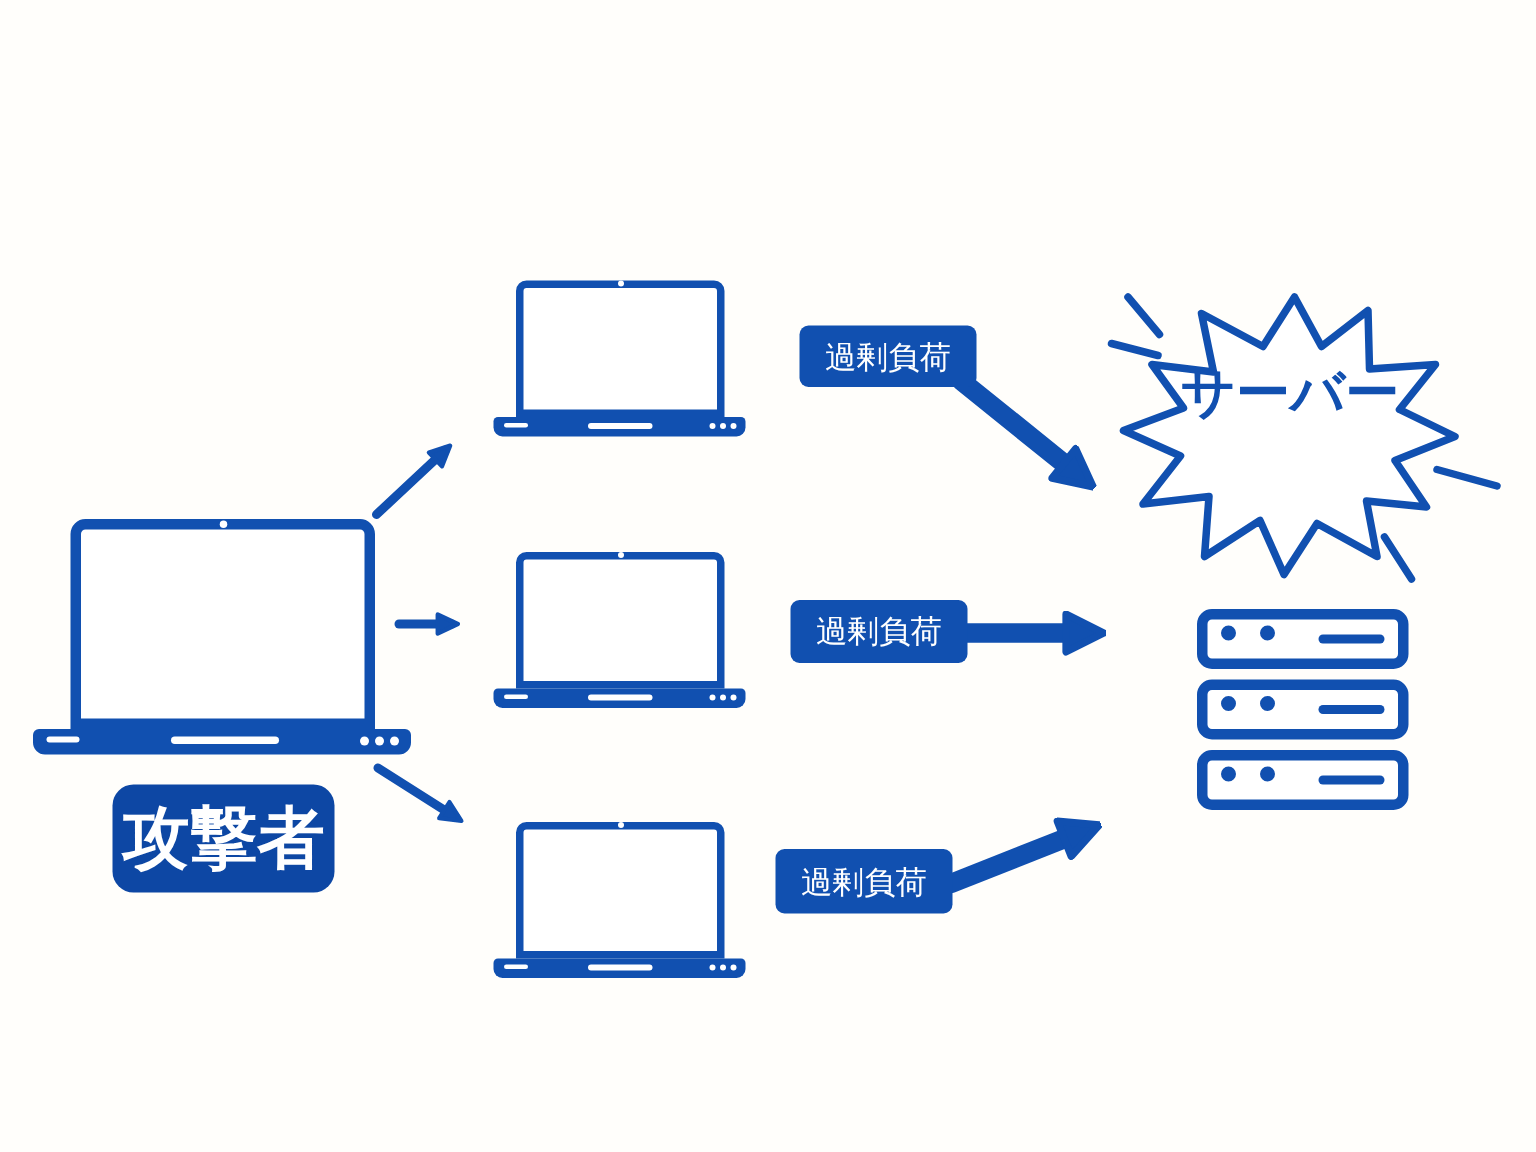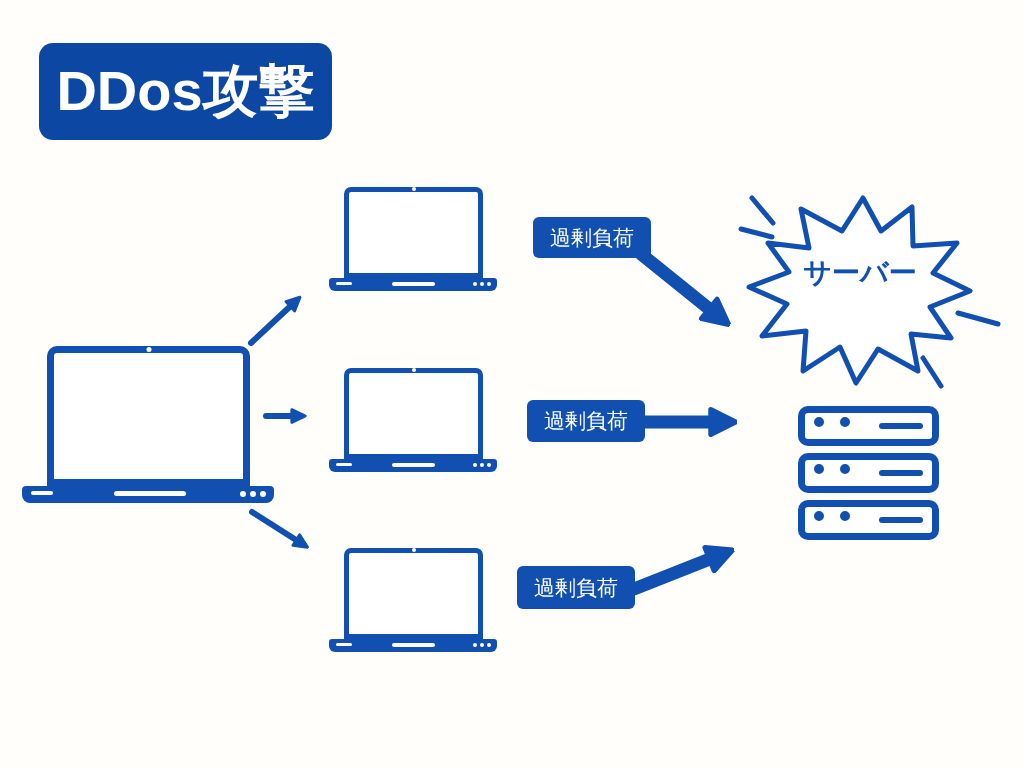--- a/index.html
+++ b/index.html
@@ -67,23 +67,22 @@
   .load-label-1 { left: 533px; top: 217px; width: 118px; height: 41px; }
   .load-label-2 { left: 527px; top: 400px; width: 118px; height: 42px; }
   .load-label-3 { left: 517px; top: 566px; width: 118px; height: 43px; }
 
   
   .burst-text {
     position: absolute;
     left: 760px; top: 236px; width: 200px;
     text-align: center;
     color: var(--shape-blue, #1150B0);
-    font-size: 28px; font-weight: 800; line-height: 52px;
-    z-index: 2;
-    margin-top: 11px;
+    font-size: 36px; font-weight: 800; line-height: 52px;
+    z-index: 2;
   }
 
   
   .laptop { position: absolute; z-index: 2; }
   .laptop .screen {
     position: absolute;
     background: #ffffff;
     border-style: solid;
     border-color: var(--shape-blue, #1150B0);
   }
@@ -183,37 +182,37 @@
     <line class="thick" x1="634" y1="589" x2="720" y2="555" marker-end="url(#headThick)"></line>
 
     <path class="burst" d="M970,291 L930,307 L951,338 L911,334 L918,371 L878,349 L856,383 L840,347 L803,371 L806,331 L762,336 L787,304 L749,287 L789,272 L768,243 L809,248 L801,209 L842,231 L863,198 L881,231 L912,207 L913,246 L957,243 L933,273 Z"></path>
 
     <line class="dash" x1="752" y1="198" x2="773" y2="223"></line>
     <line class="dash" x1="741" y1="229" x2="772" y2="237"></line>
     <line class="dash" x1="958" y1="313" x2="998" y2="324"></line>
     <line class="dash" x1="923" y1="358" x2="941" y2="386"></line>
   </svg>
 
-  <div class="title-badge">DDos攻撃</div>
 
   <div class="laptop laptop-big">
     <div class="screen">
       <span class="camera"></span>
     </div>
     <div class="base">
       <span class="dash-mark"></span>
       <span class="slot"></span>
       <span class="dots">
         <span class="dot"></span>
         <span class="dot"></span>
         <span class="dot"></span>
       </span>
     </div>
   </div>
 
+  <div class="attacker-badge">攻撃者</div>
 
   <div class="laptop laptop-small laptop-bot-1">
     <div class="screen">
       <span class="camera"></span>
     </div>
     <div class="base">
       <span class="dash-mark"></span>
       <span class="slot"></span>
       <span class="dots">
         <span class="dot"></span>

